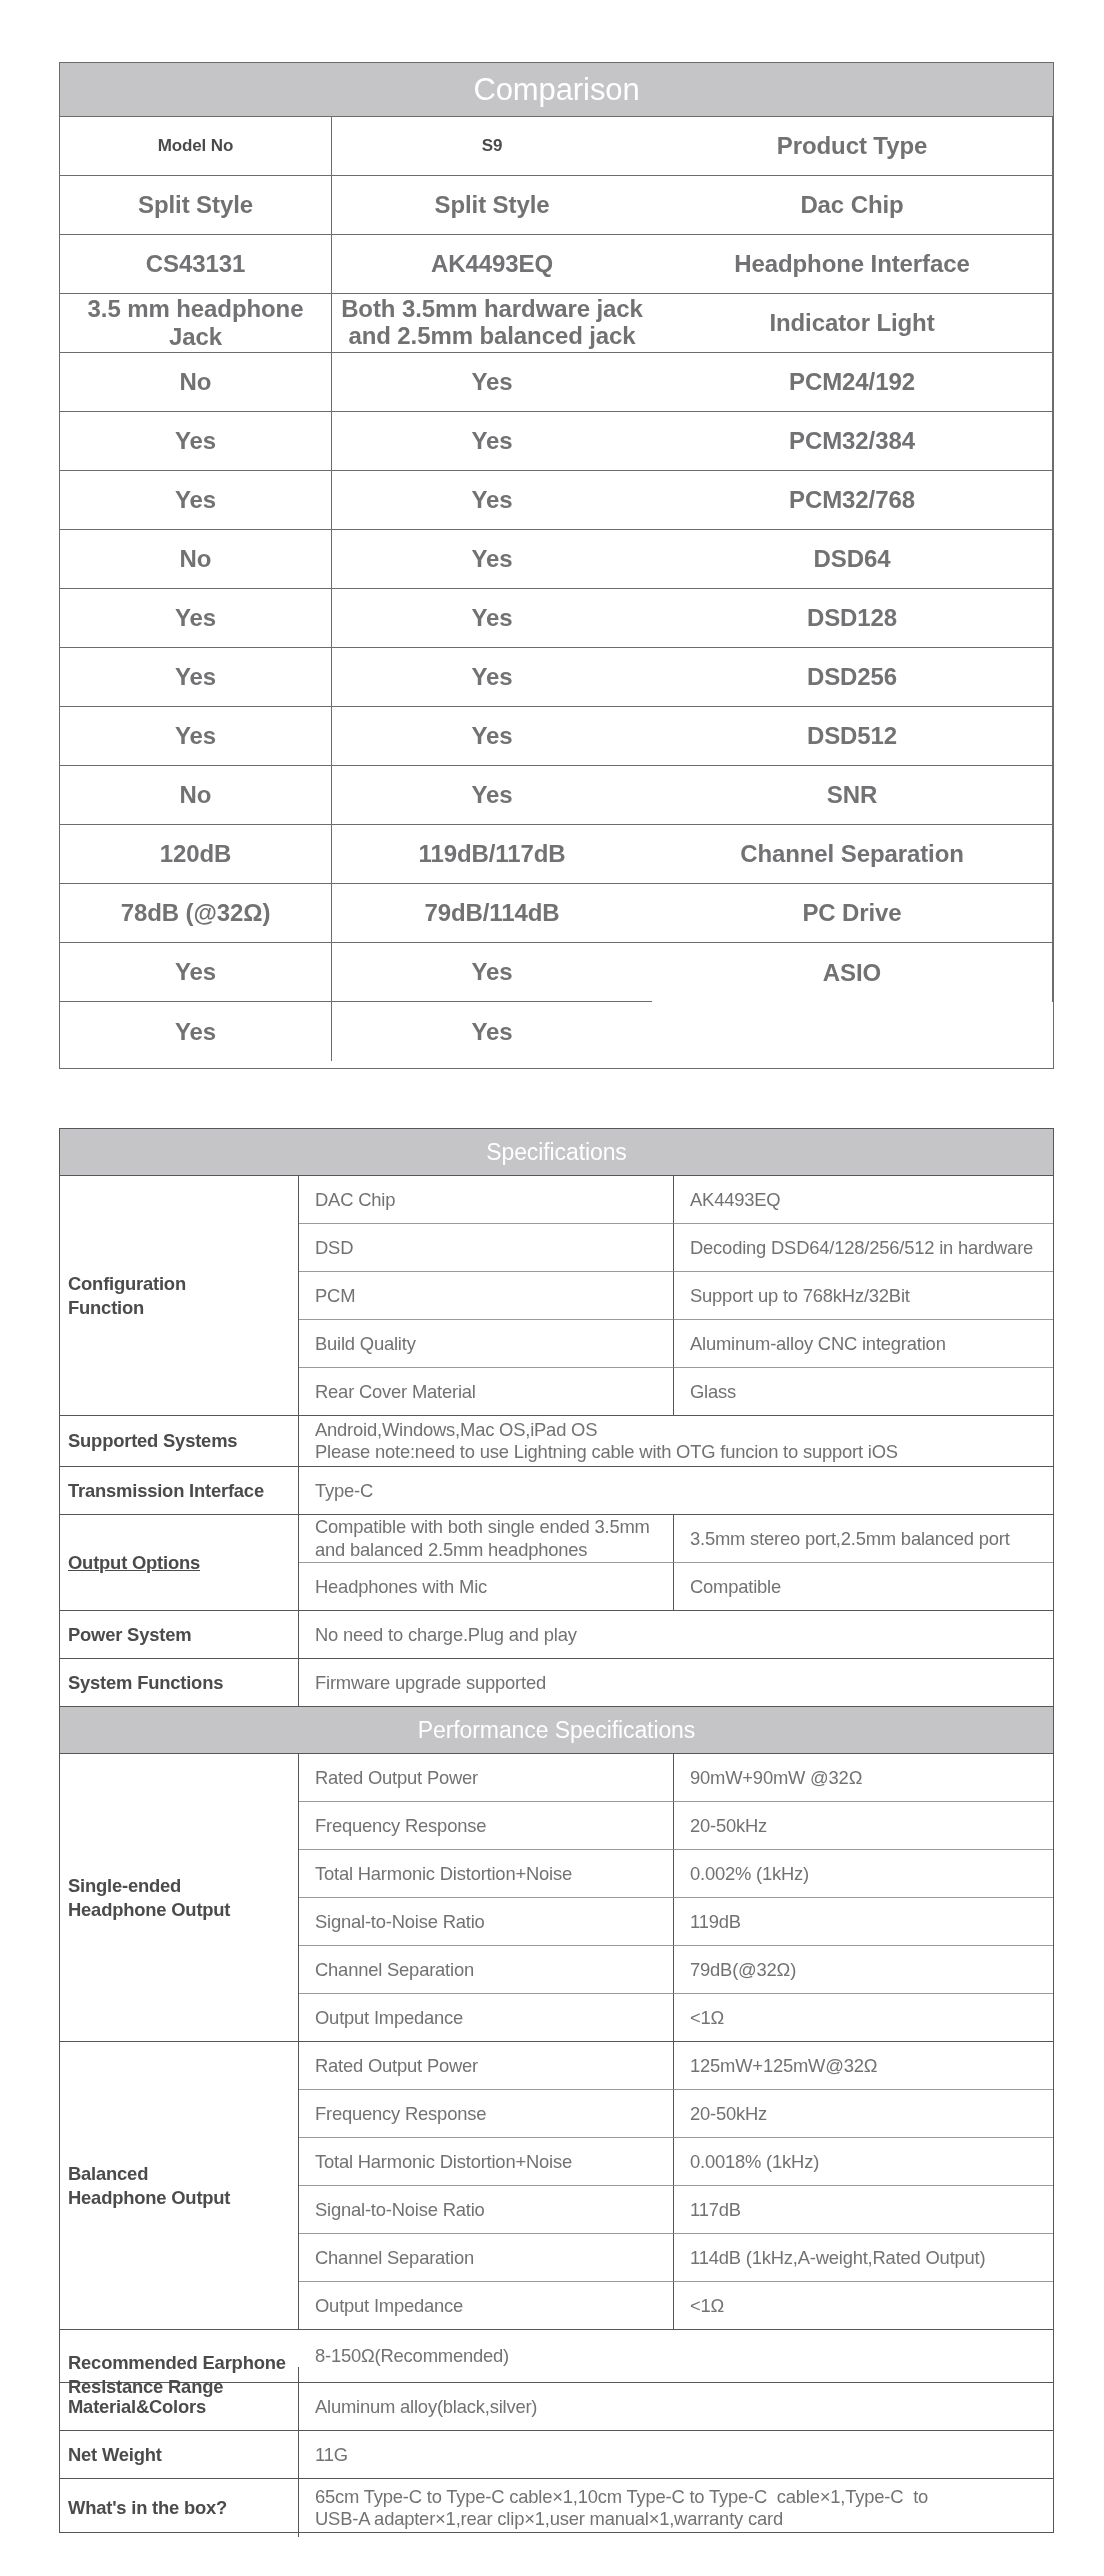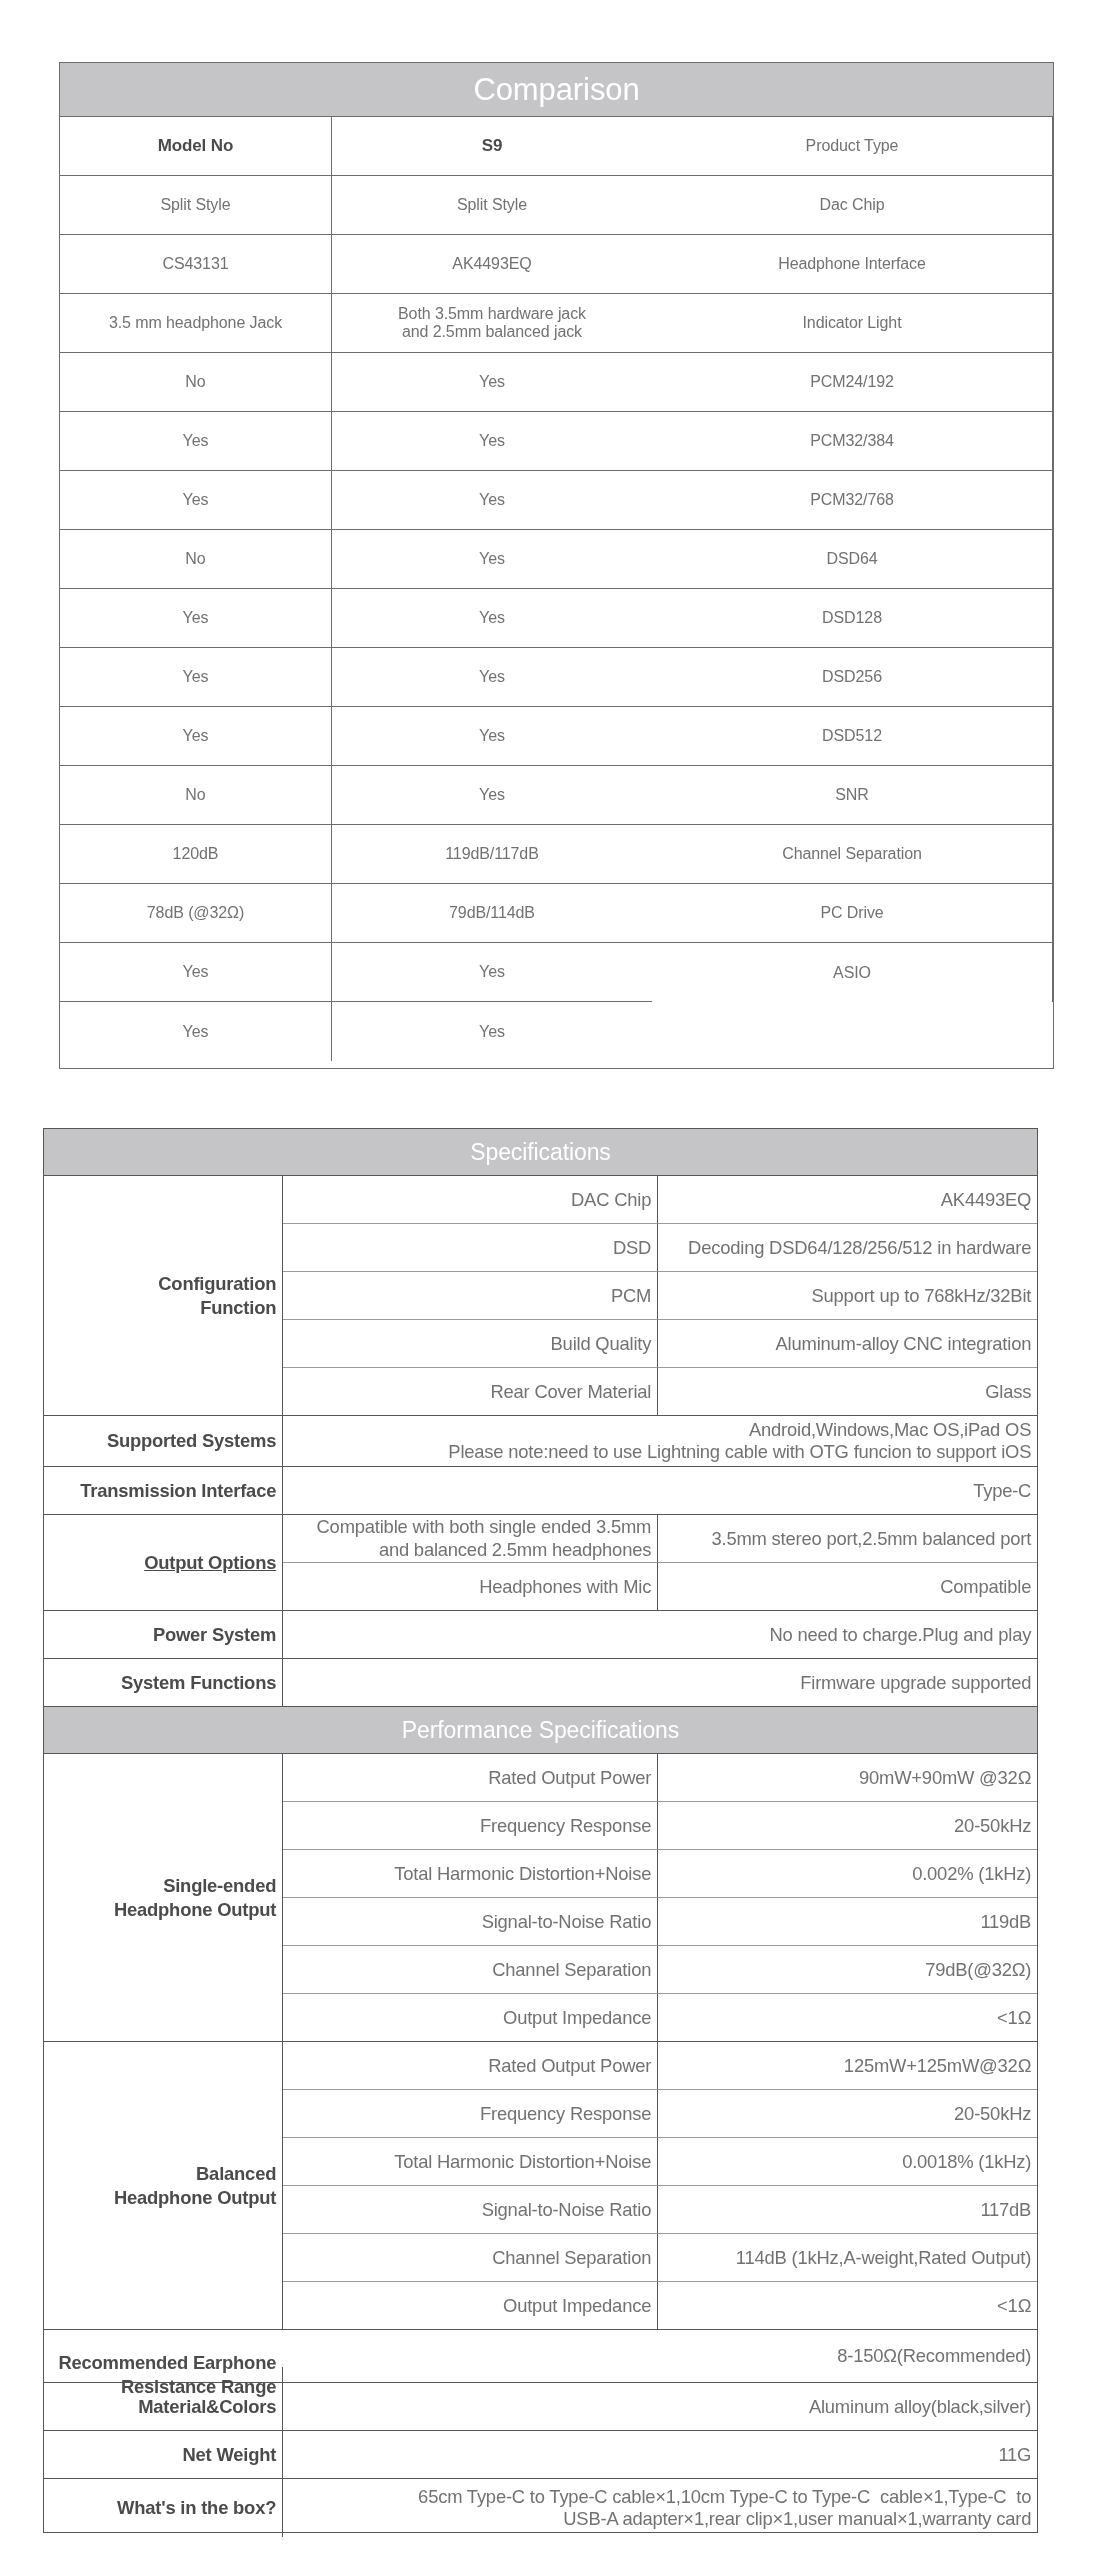--- a/index.html
+++ b/index.html
@@ -27,35 +27,35 @@
     grid-template-rows:54px repeat(16,59px);
   }
   .t1-title{
     grid-column:1/4;background:var(--header-bg);color:var(--header-text);
     display:flex;align-items:center;justify-content:center;
     font-size:31px;border-bottom:1.2px solid var(--t1-border);
   }
   .t1-cell{
     box-sizing:border-box;display:flex;flex-direction:column;
     align-items:center;justify-content:center;text-align:center;
-    font-size:16px;color:var(--value-text);
+    font-size:24px;color:var(--value-text);
     border-right:1.2px solid var(--t1-border);
     border-bottom:1.2px solid var(--t1-border);
     padding:0 4.6px;
+    font-weight:bold;
   }
   .t1-cell.colhead{font-weight:bold;color:var(--label-text);font-size:17px;}
   .t1-cell.col-last{border-right:none;}
   .t1-cell.row-last{border-bottom:none;}
   .t1-cell .line{line-height:1.12;white-space:pre;}
   
   #spec-table{
-    left:43px;top:1128px;width:995px;height:1405px;
+    left:59px;top:1128px;width:995px;height:1405px;
     border:1.2px solid var(--border-dark);
     grid-template-columns:239px 375px auto;
-    text-align:right;
   }
   .t2-header{
     grid-column:1/4;background:var(--header-bg);color:var(--header-text);
     display:flex;align-items:center;justify-content:center;
     font-size:23px;border-bottom:1.2px solid var(--border-dark);
     position:relative;box-sizing:border-box;
   }
   .t2-cell{
     box-sizing:border-box;display:flex;flex-direction:column;justify-content:center;
     font-size:18.4px;letter-spacing:-0.2px;color:var(--value-text);

